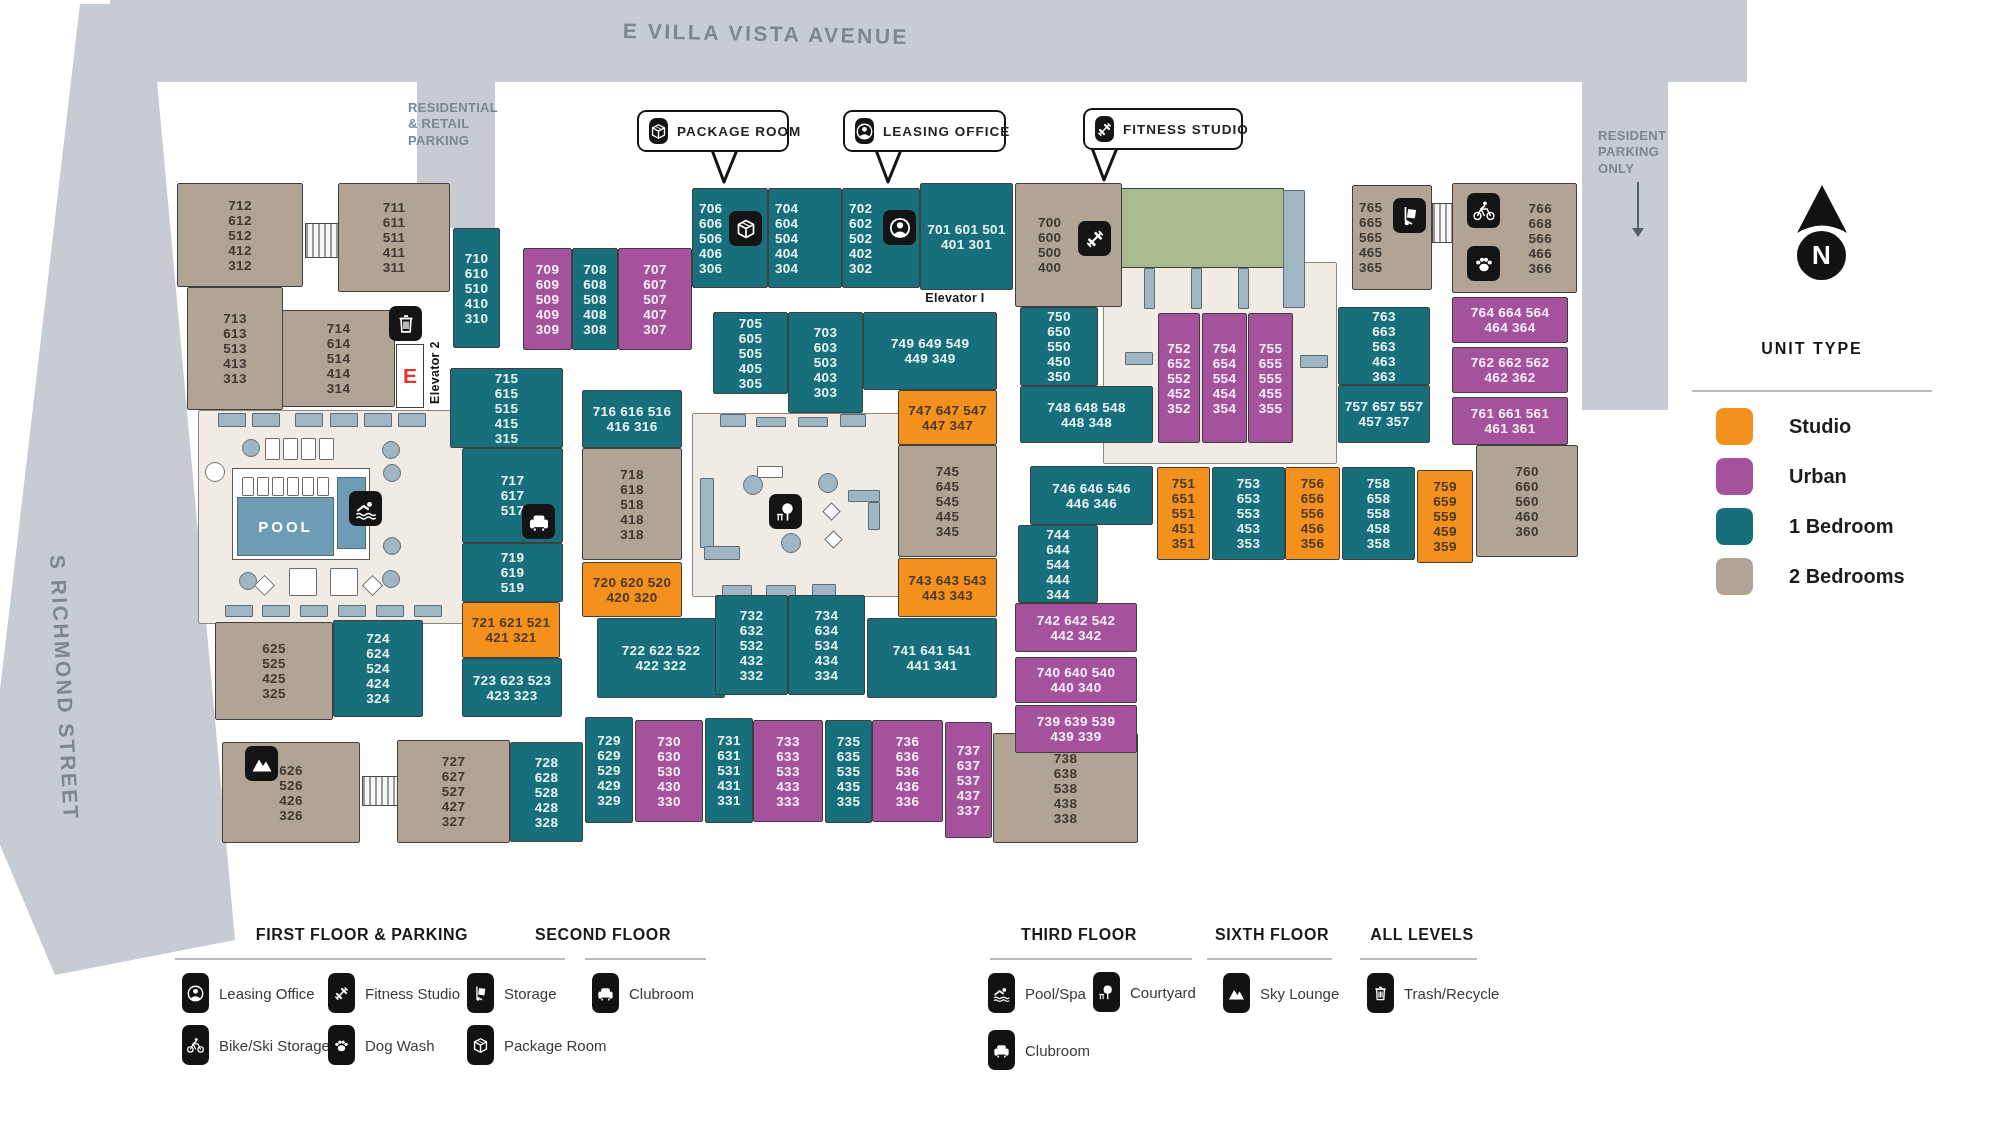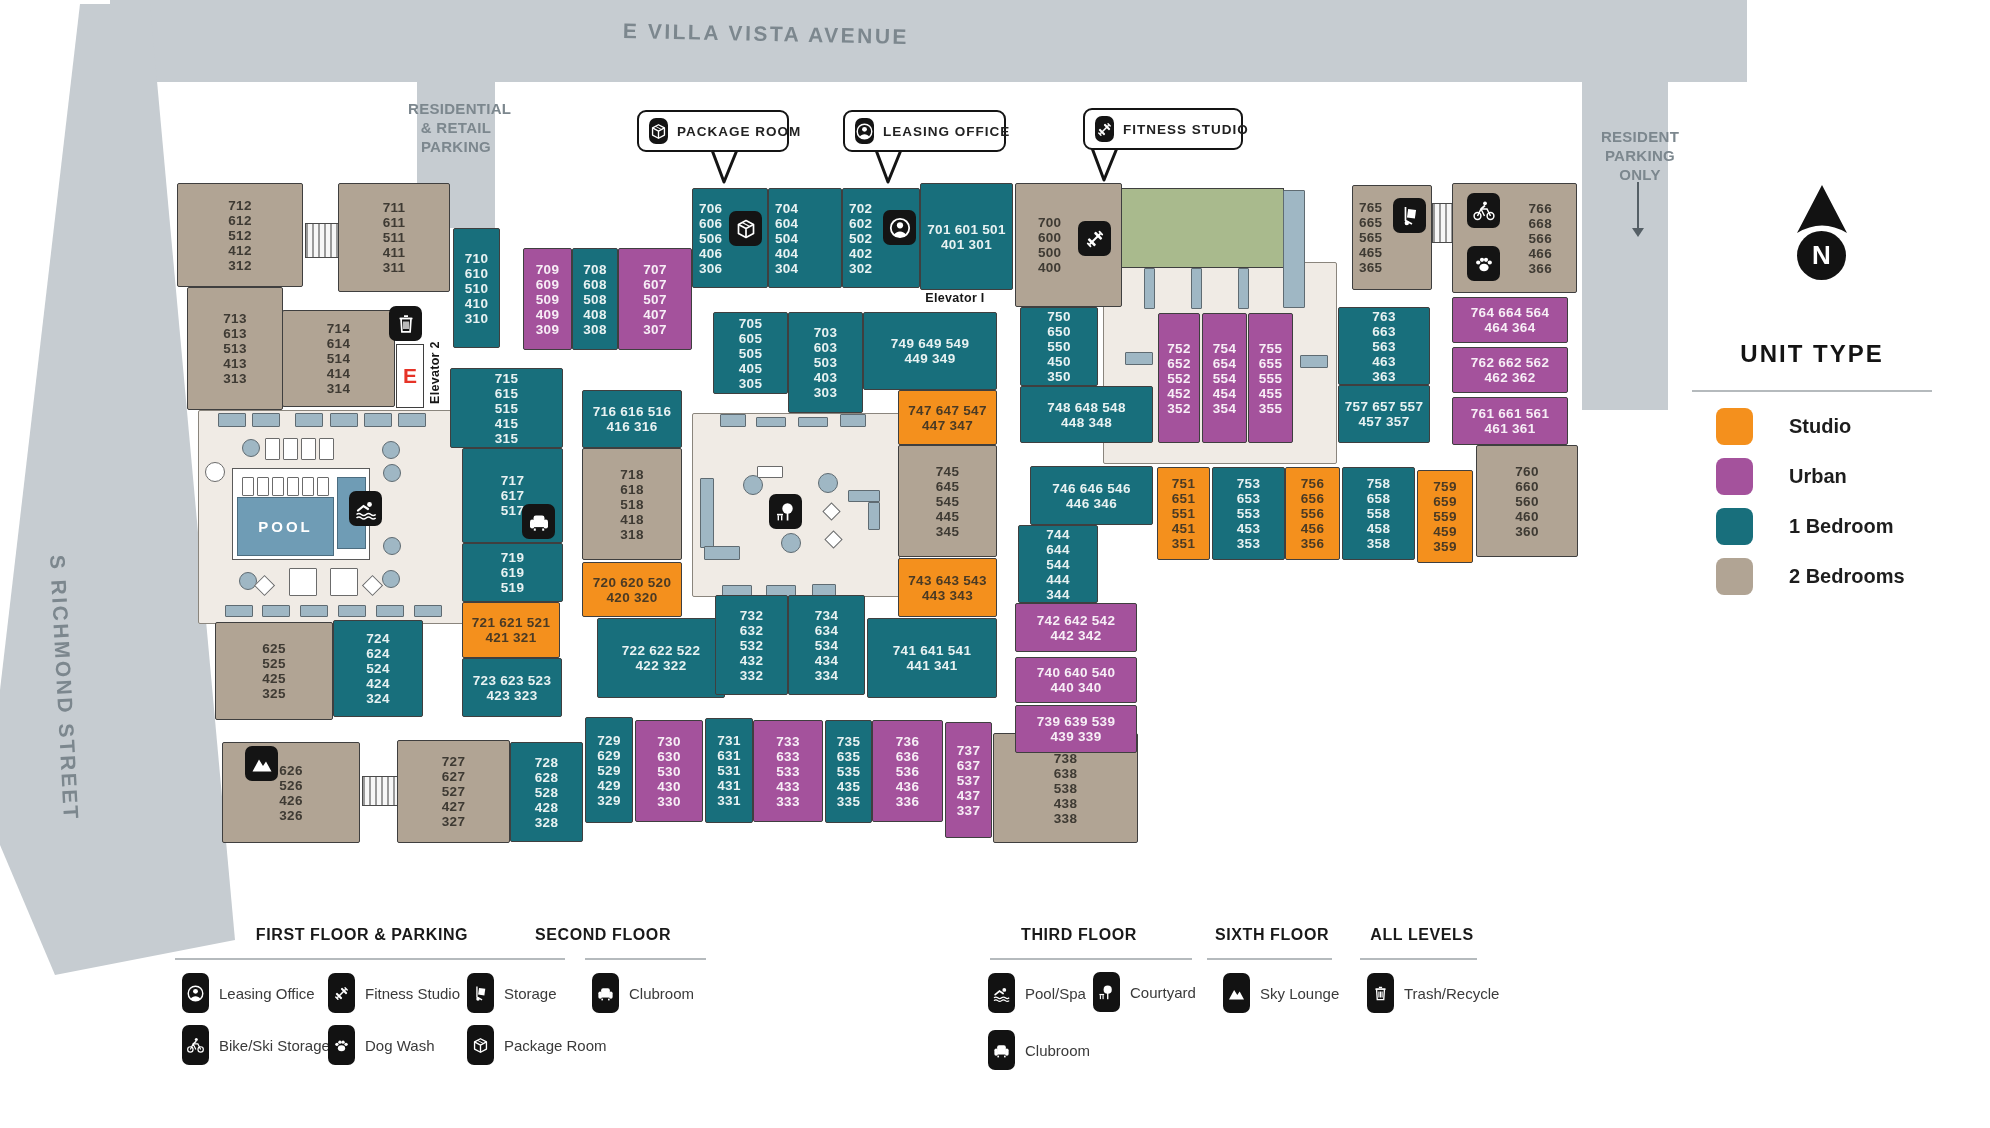--- a/index.html
+++ b/index.html
@@ -2,21 +2,21 @@
 <html><head>
 <meta charset="utf-8">
 <style>
   html,body{margin:0;padding:0;background:#fff;}
   body{font-family:"Liberation Sans",sans-serif;-webkit-font-smoothing:antialiased;}
   #stage{position:relative;width:1990px;height:1128px;background:#fff;overflow:hidden;}
   .abs{position:absolute;}
   
   .street{background:#c6ccd1;}
   .street-label{color:#7c878e;font-weight:bold;letter-spacing:2.5px;font-size:21px;text-align:center;}
-  .small-street-note{color:#7c878e;font-weight:bold;font-size:15px;line-height:1.25;text-align:center;white-space:pre-line;letter-spacing:.3px;}
+  .small-street-note{color:#7c878e;font-weight:bold;font-size:13px;line-height:1.25;text-align:left;white-space:pre-line;letter-spacing:.3px;}
   
   .pale{background:#f0ebe5;border:1.5px solid #8a857d;border-radius:2px;}
   .green{background:#a9ba8d;border:1.5px solid #3f3f3f;}
   
   .unit{position:absolute;display:flex;flex-direction:column;justify-content:center;align-items:center;
         border:1.6px solid #3f3f3f;border-radius:2px;box-sizing:border-box;
         font-size:13.5px;font-weight:bold;line-height:15px;letter-spacing:.3px;text-align:center;}
   .one_bed{background:#186f7c;color:#e8f2f2;}
   .urban{background:#a4529c;color:#f7eef6;}
   .studio{background:#f4901d;color:#4a3a24;}
@@ -50,21 +50,21 @@
   .callout .label{font-size:13.5px;font-weight:bold;letter-spacing:1px;color:#222;white-space:nowrap;}
   .callout .chip{position:relative;}
   .tail{position:absolute;z-index:39;}
   
   .sec-title{position:absolute;font-size:16px;font-weight:bold;color:#191919;letter-spacing:.6px;text-align:center;white-space:nowrap;}
   .sec-line{position:absolute;height:2px;background:#b5babd;}
   .leg-item{position:absolute;display:flex;align-items:center;gap:10px;}
   .leg-chip{width:27px;height:40px;background:#121212;border-radius:7px;display:flex;align-items:center;justify-content:center;flex:0 0 auto;}
   .leg-label{font-size:15px;color:#3a3a3a;white-space:nowrap;}
   
-  .ut-title{position:absolute;font-size:24px;font-weight:bold;letter-spacing:2px;color:#141414;text-align:center;}
+  .ut-title{position:absolute;font-size:16px;font-weight:bold;letter-spacing:2px;color:#141414;text-align:center;}
   .ut-row{position:absolute;display:flex;align-items:center;gap:36px;}
   .ut-swatch{width:37px;height:37px;border-radius:8px;flex:0 0 auto;}
   .ut-label{font-size:20px;font-weight:bold;color:#1d1d1d;white-space:nowrap;}
   
   .compass-circle{position:absolute;background:#121212;border-radius:50%;display:flex;align-items:center;justify-content:center;
                   color:#fff;font-weight:bold;font-size:26px;}
   .arrow-line{position:absolute;width:2px;background:#555f66;}
   .arrow-head{position:absolute;width:0;height:0;border-left:6px solid transparent;border-right:6px solid transparent;border-top:9px solid #555f66;}
 </style>
 </head>

